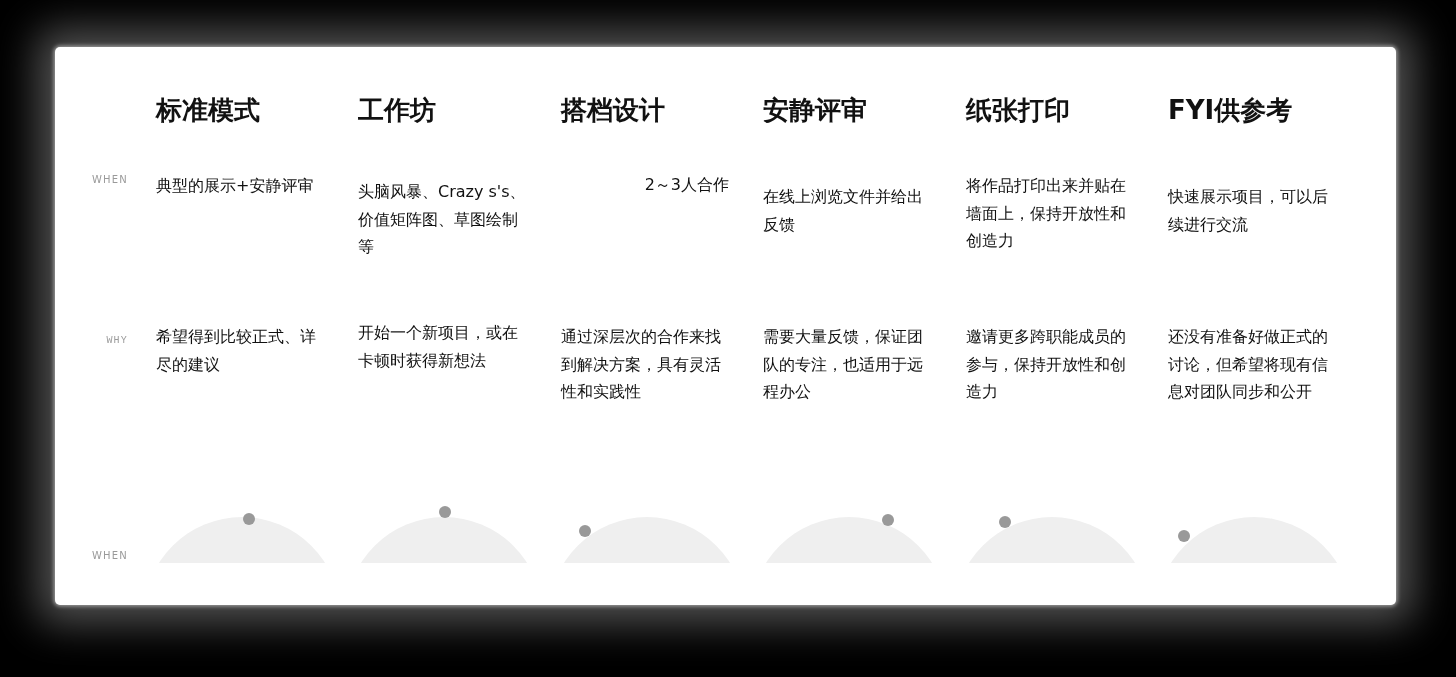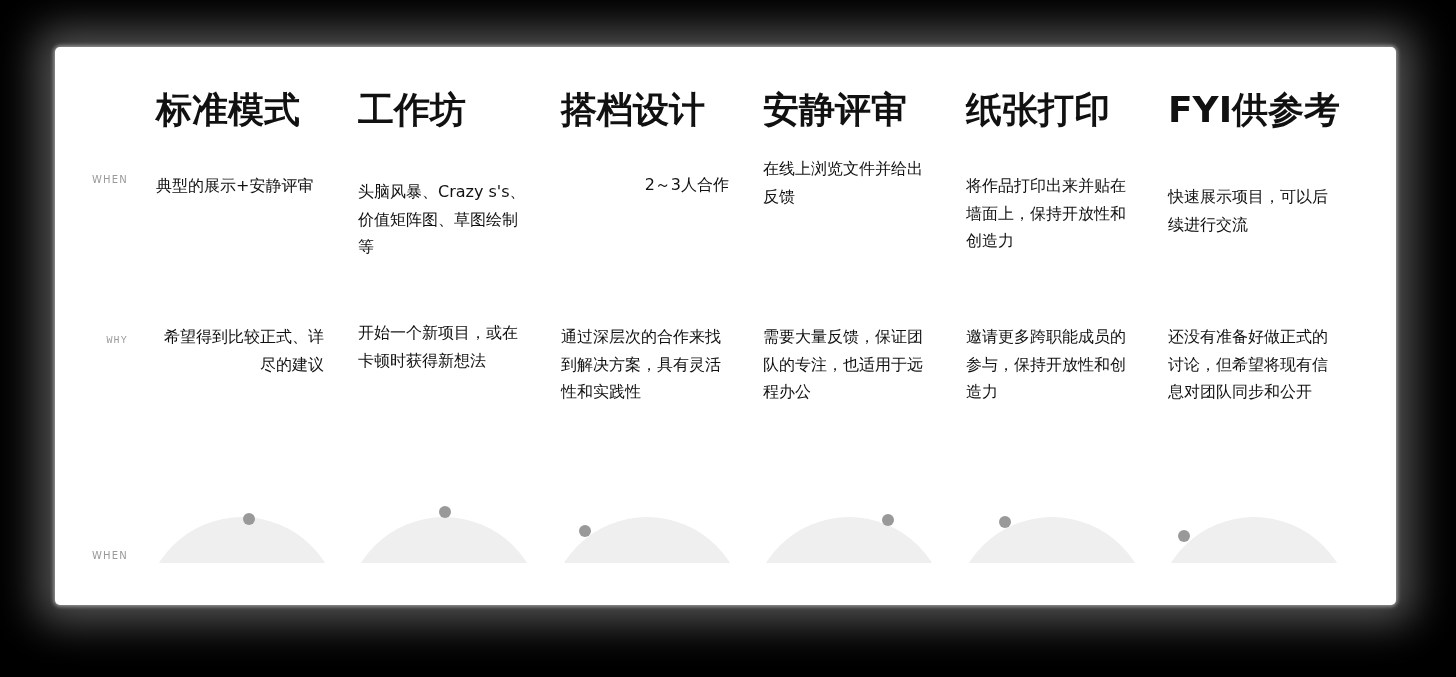--- a/index.html
+++ b/index.html
@@ -12,21 +12,21 @@
       position: absolute; left: 55px; top: 47px; width: 1341px; height: 558px;
       background: #fff; border-radius: 5px;
       box-shadow: 0 0 40px 18px rgba(150,150,150,0.55), 0 0 4px 1px #bbb;
     }
     .row-label {
       position: absolute; left: 33px; width: 40px; text-align: right;
       font-size: 10px; letter-spacing: 1.2px; color: #9a9a9a;
     }
     .col { position: absolute; width: 175px; }
     .title {
-      position: absolute; top: 43px; font-size: 36px; font-weight: bold;
+      position: absolute; top: 43px; font-size: 26px; font-weight: bold;
       color: #111; white-space: nowrap; line-height: 40px;
     }
     .txt {
       position: absolute; font-size: 16px; color: #111; line-height: 27.5px;
       width: 168px; word-break: break-all;
     }
     .arc {
       position: absolute; top: 470px; width: 172px; height: 46px; overflow: hidden;
     }
     .arc .dome {
@@ -43,21 +43,21 @@
 <body>
 
 <div class="card">
   <div class="row-label" style="top:127px;">WHEN</div>
   <div class="row-label" style="top:288px;font-family:Liberation Mono, monospace;">WHY</div>
   <div class="row-label" style="top:503px;">WHEN</div>
 
   <div class="col" style="left:101px;">
     <div class="title">标准模式</div>
     <div class="txt" style="top:125px;">典型的展示+安静评审</div>
-    <div class="txt" style="top:276px;text-align:right;">希望得到比较正式、详尽的建议</div>
+    <div class="txt" style="top:276px;">希望得到比较正式、详尽的建议</div>
     <div class="arc">
         <div class="dome"></div>
       </div>
     <div class="arc-wrap" style="left:0;top:466px;">
       <div class="dot" style="left:87px;top:0px;"></div>
     </div>
   </div>
 
   <div class="col" style="left:303px;">
     <div class="title">工作坊</div>
@@ -78,21 +78,21 @@
     <div class="arc">
         <div class="dome"></div>
       </div>
     <div class="arc-wrap" style="left:0;top:466px;">
       <div class="dot" style="left:18px;top:12px;"></div>
     </div>
   </div>
 
   <div class="col" style="left:708px;">
     <div class="title">安静评审</div>
-    <div class="txt" style="top:110px;font-family:Liberation Mono, monospace;">在线上浏览文件并给出反馈</div>
+    <div class="txt" style="top:136px;">在线上浏览文件并给出反馈</div>
     <div class="txt" style="top:276px;">需要大量反馈，保证团队的专注，也适用于远程办公</div>
     <div class="arc">
         <div class="dome"></div>
       </div>
     <div class="arc-wrap" style="left:0;top:466px;">
       <div class="dot" style="left:119px;top:1px;"></div>
     </div>
   </div>
 
   <div class="col" style="left:911px;">

